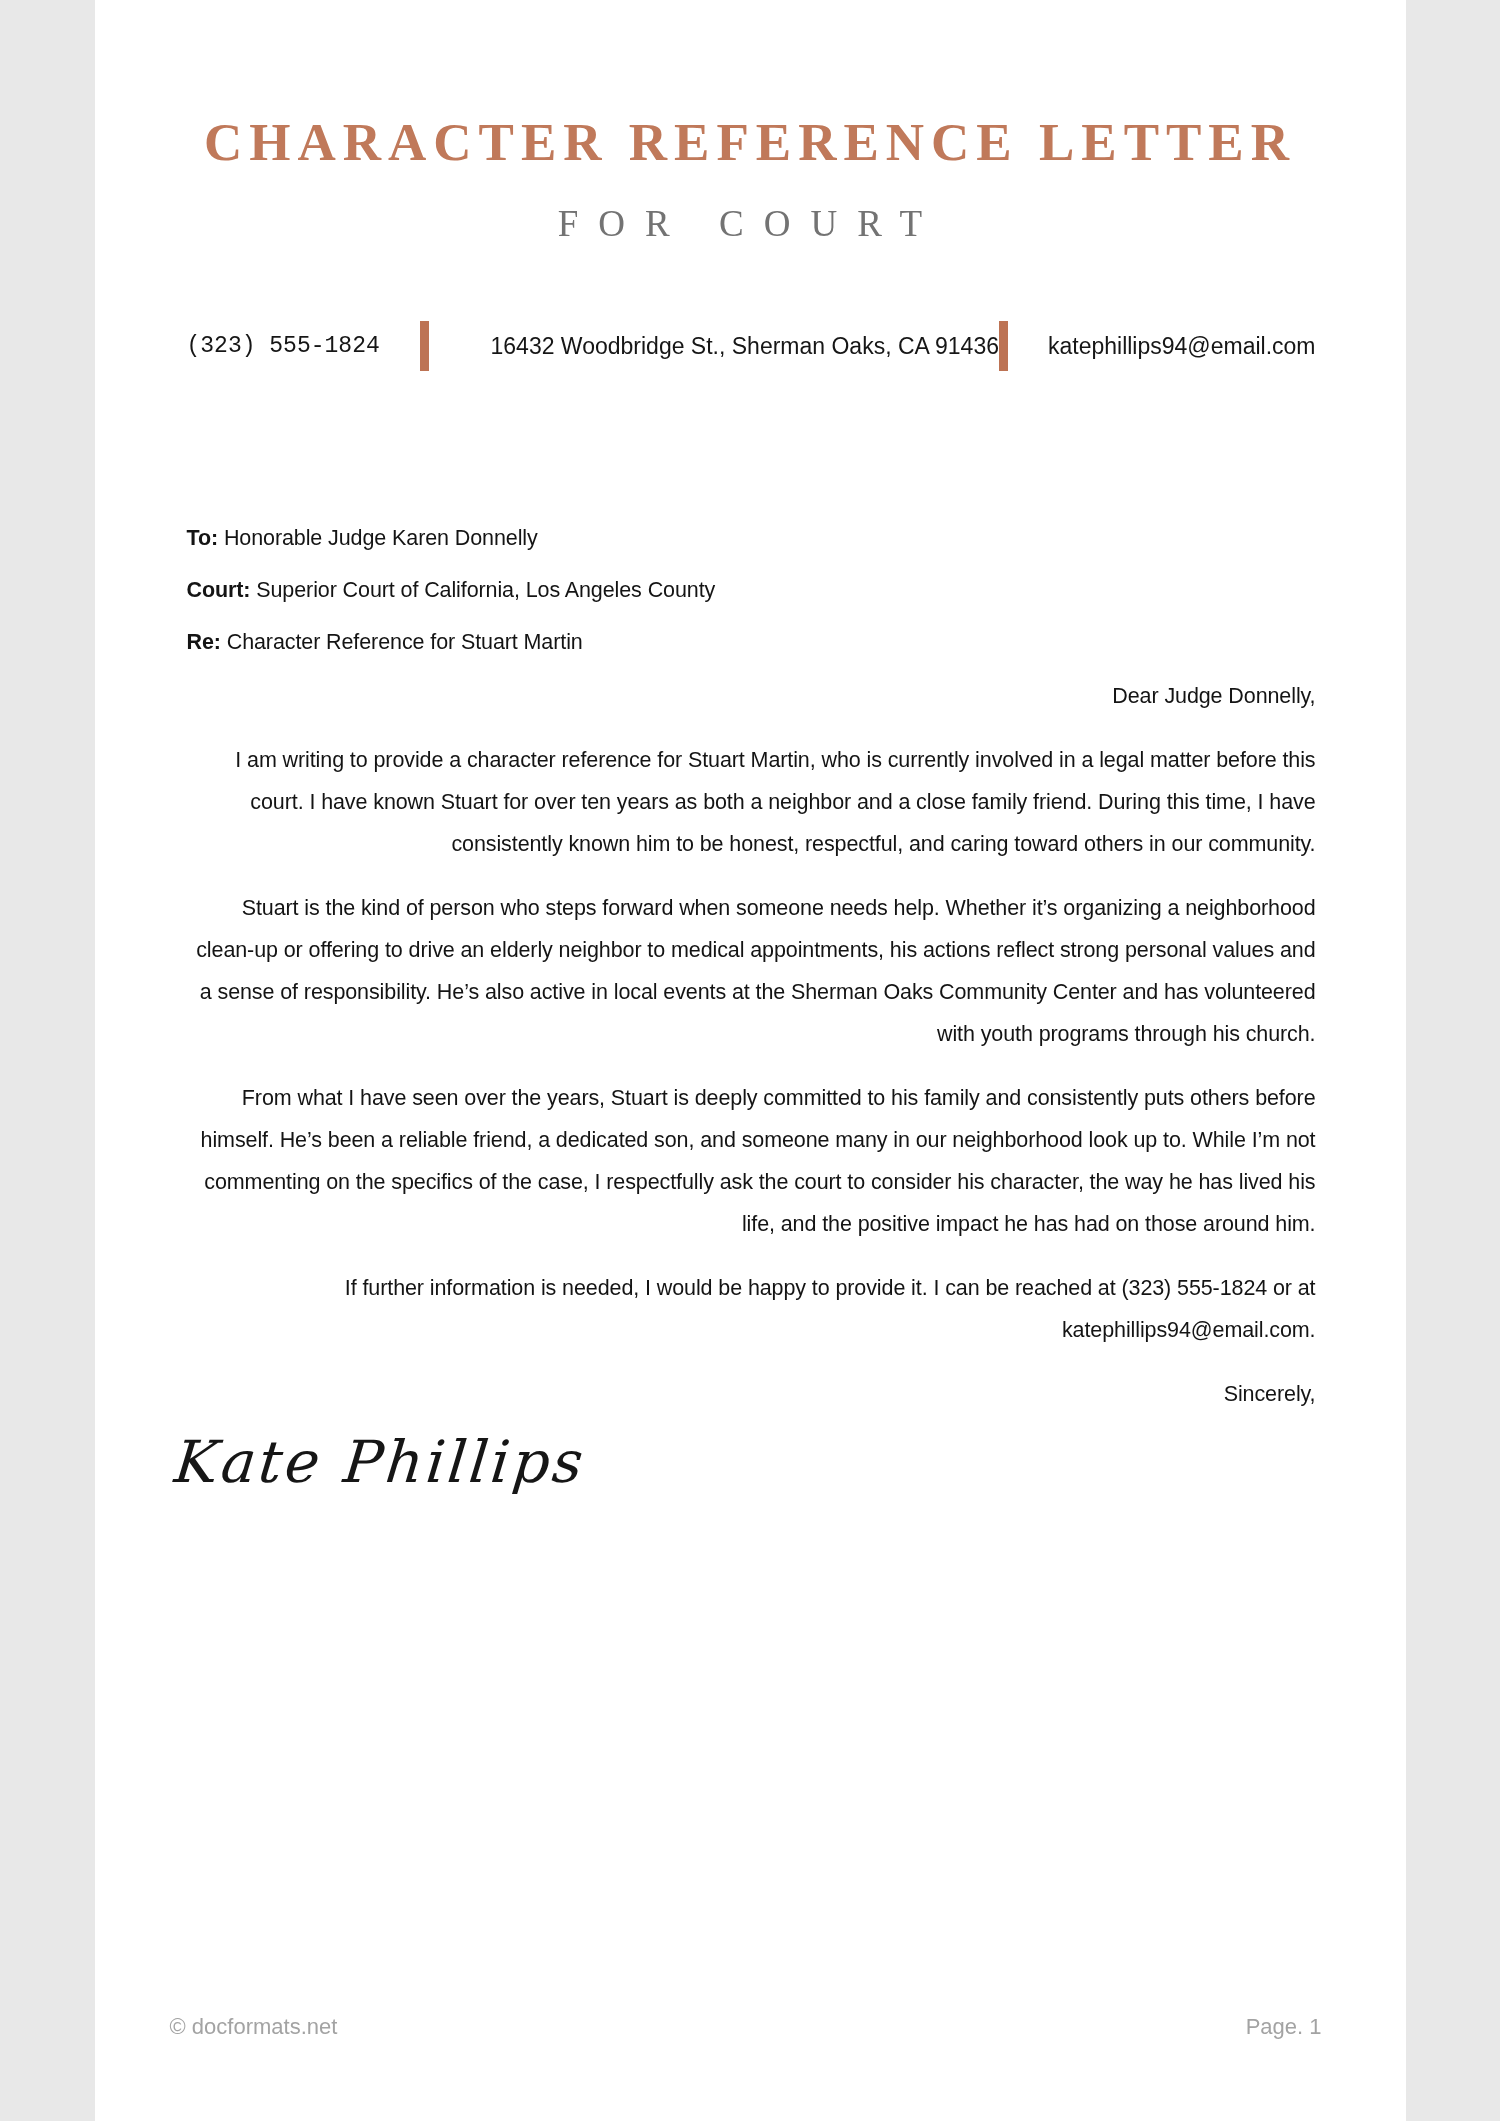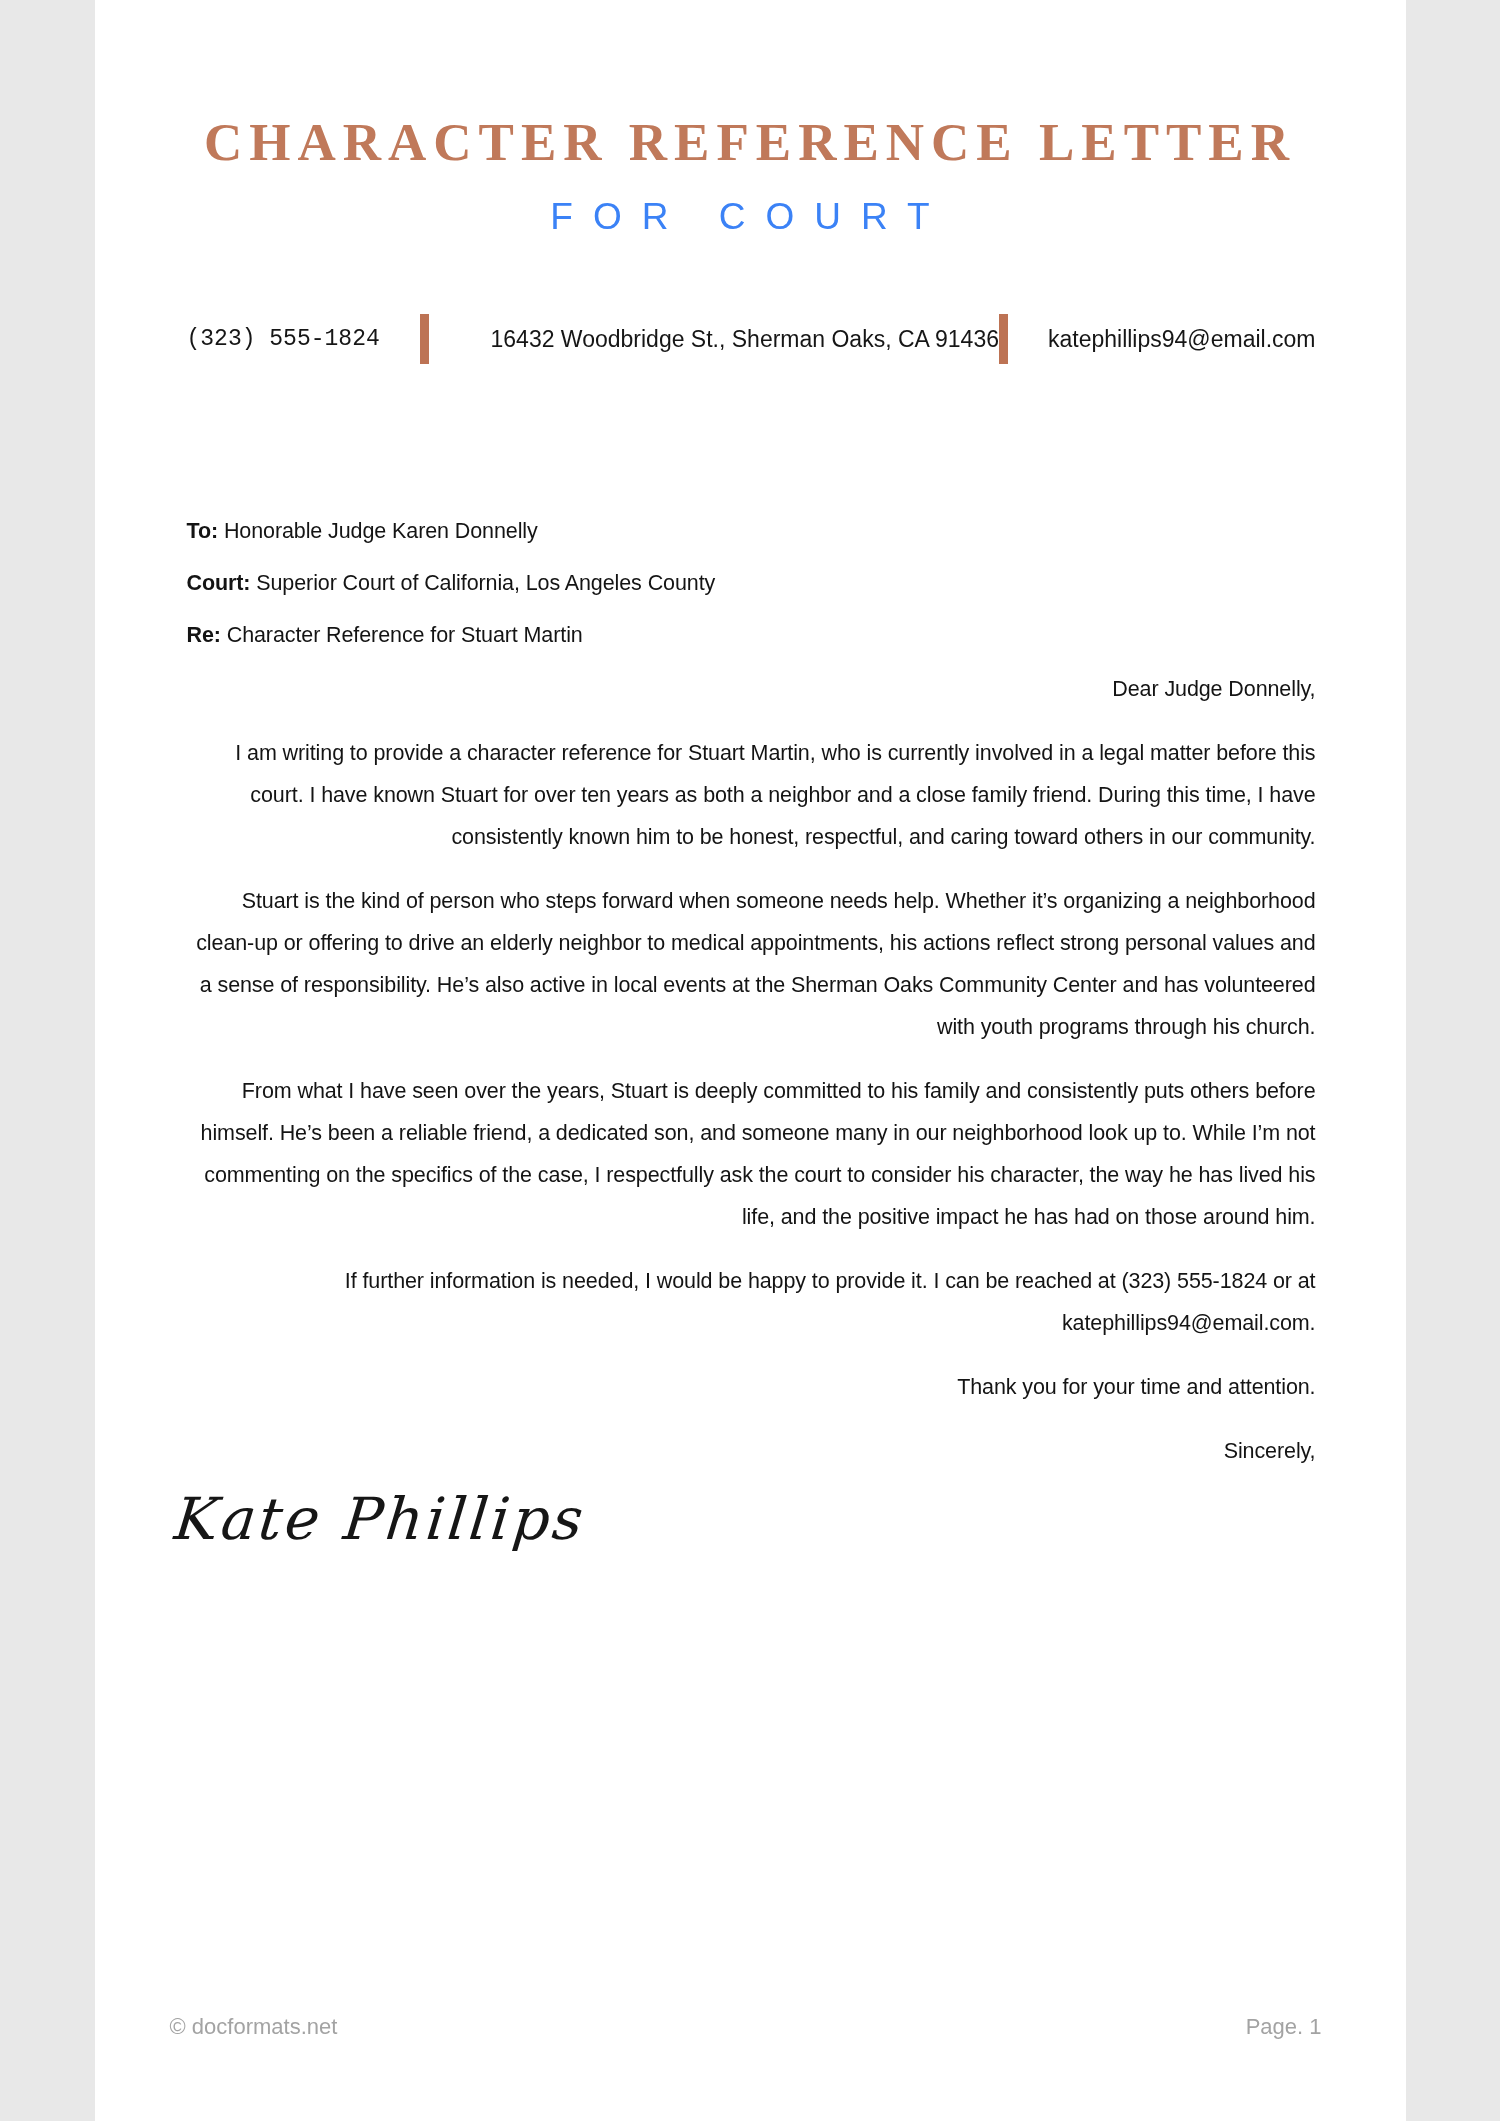--- a/index.html
+++ b/index.html
@@ -17,26 +17,26 @@
   
   .header { padding-top: 112px; text-align: center; }
   .doc-title {
     font-family: "Liberation Serif", serif;
     font-size: 53px;
     font-weight: 600;
     letter-spacing: 7px;
     color: #c0795a;
   }
   .doc-subtitle {
-    margin-top: 24px;
-    font-family: Liberation Sans, sans-serif;
+    margin-top: 30px;
+    font-family: Liberation Serif, serif;
     font-size: 37px;
     font-weight: 400;
     letter-spacing: 20px;
-    color: #3b82f6;
+    color: #737373;
   }
 
   
   .contact-row {
     margin: 76px 90px 0 92px;
     display: flex;
     align-items: center;
     justify-content: space-between;
     font-size: 23px;
     color: #161616;
@@ -124,21 +124,20 @@
       <span class="meta-label">Re:</span>
       <span>Character Reference for Stuart Martin</span>
     </div>
 
     <p class="salutation">Dear Judge Donnelly,</p>
 
     <p class="para">I am writing to provide a character reference for Stuart Martin, who is currently involved in a legal matter before this court. I have known Stuart for over ten years as both a neighbor and a close family friend. During this time, I have consistently known him to be honest, respectful, and caring toward others in our community.</p>
     <p class="para">Stuart is the kind of person who steps forward when someone needs help. Whether it’s organizing a neighborhood clean-up or offering to drive an elderly neighbor to medical appointments, his actions reflect strong personal values and a sense of responsibility. He’s also active in local events at the Sherman Oaks Community Center and has volunteered with youth programs through his church.</p>
     <p class="para">From what I have seen over the years, Stuart is deeply committed to his family and consistently puts others before himself. He’s been a reliable friend, a dedicated son, and someone many in our neighborhood look up to. While I’m not commenting on the specifics of the case, I respectfully ask the court to consider his character, the way he has lived his life, and the positive impact he has had on those around him.</p>
     <p class="para">If further information is needed, I would be happy to provide it. I can be reached at (323) 555-1824 or at katephillips94@email.com.</p>
-    <p class="para">Thank you for your time and attention.</p>
 
     <p class="signoff">Sincerely,</p>
 
     <div class="signature">Kate Phillips</div>
 
 
   </div>
 
   <div class="footer">
     <span>© docformats.net</span>

